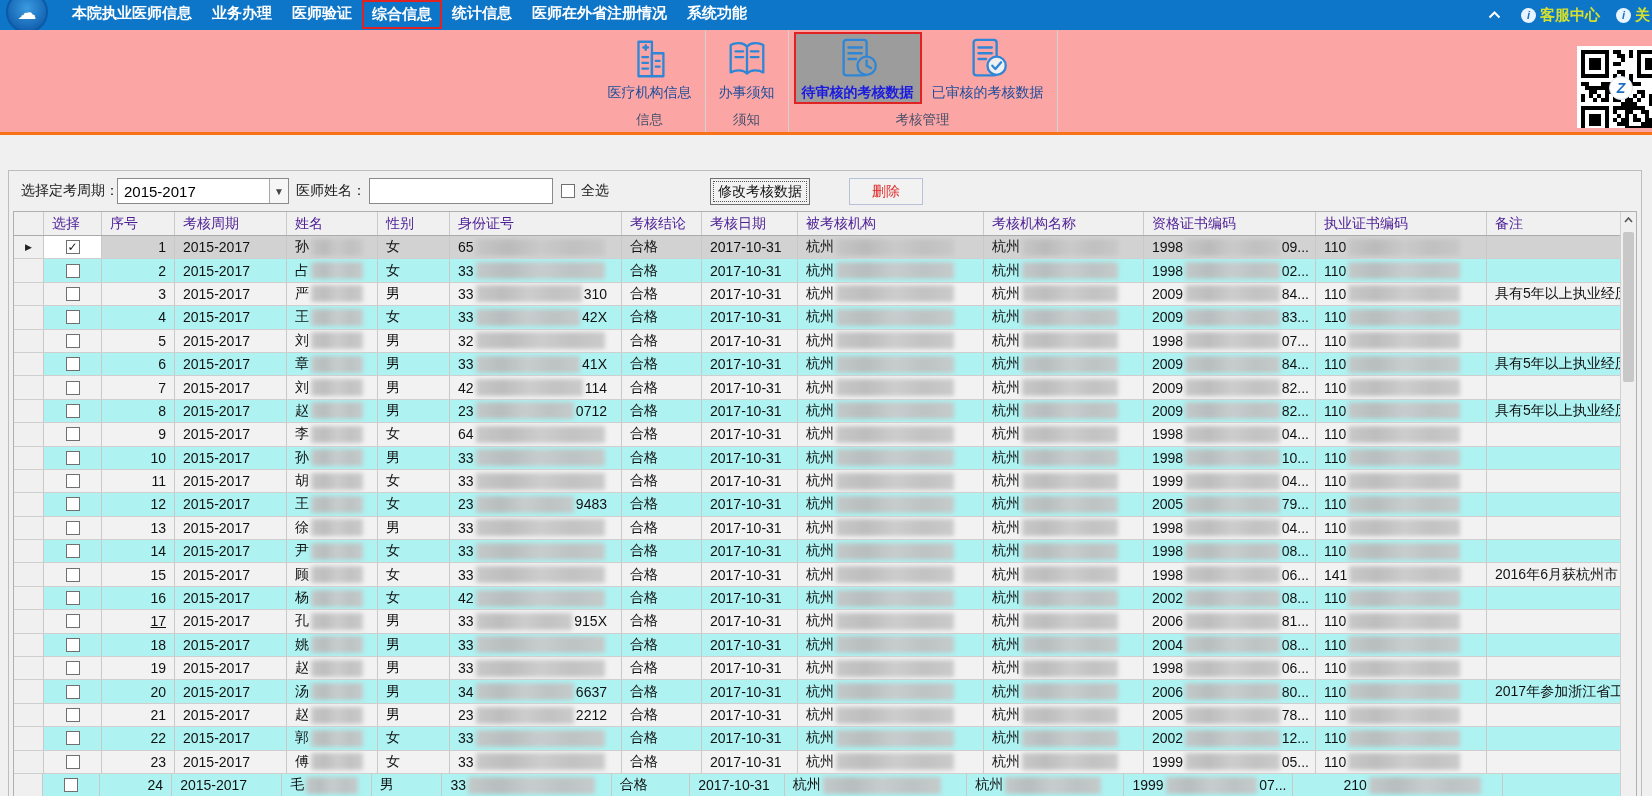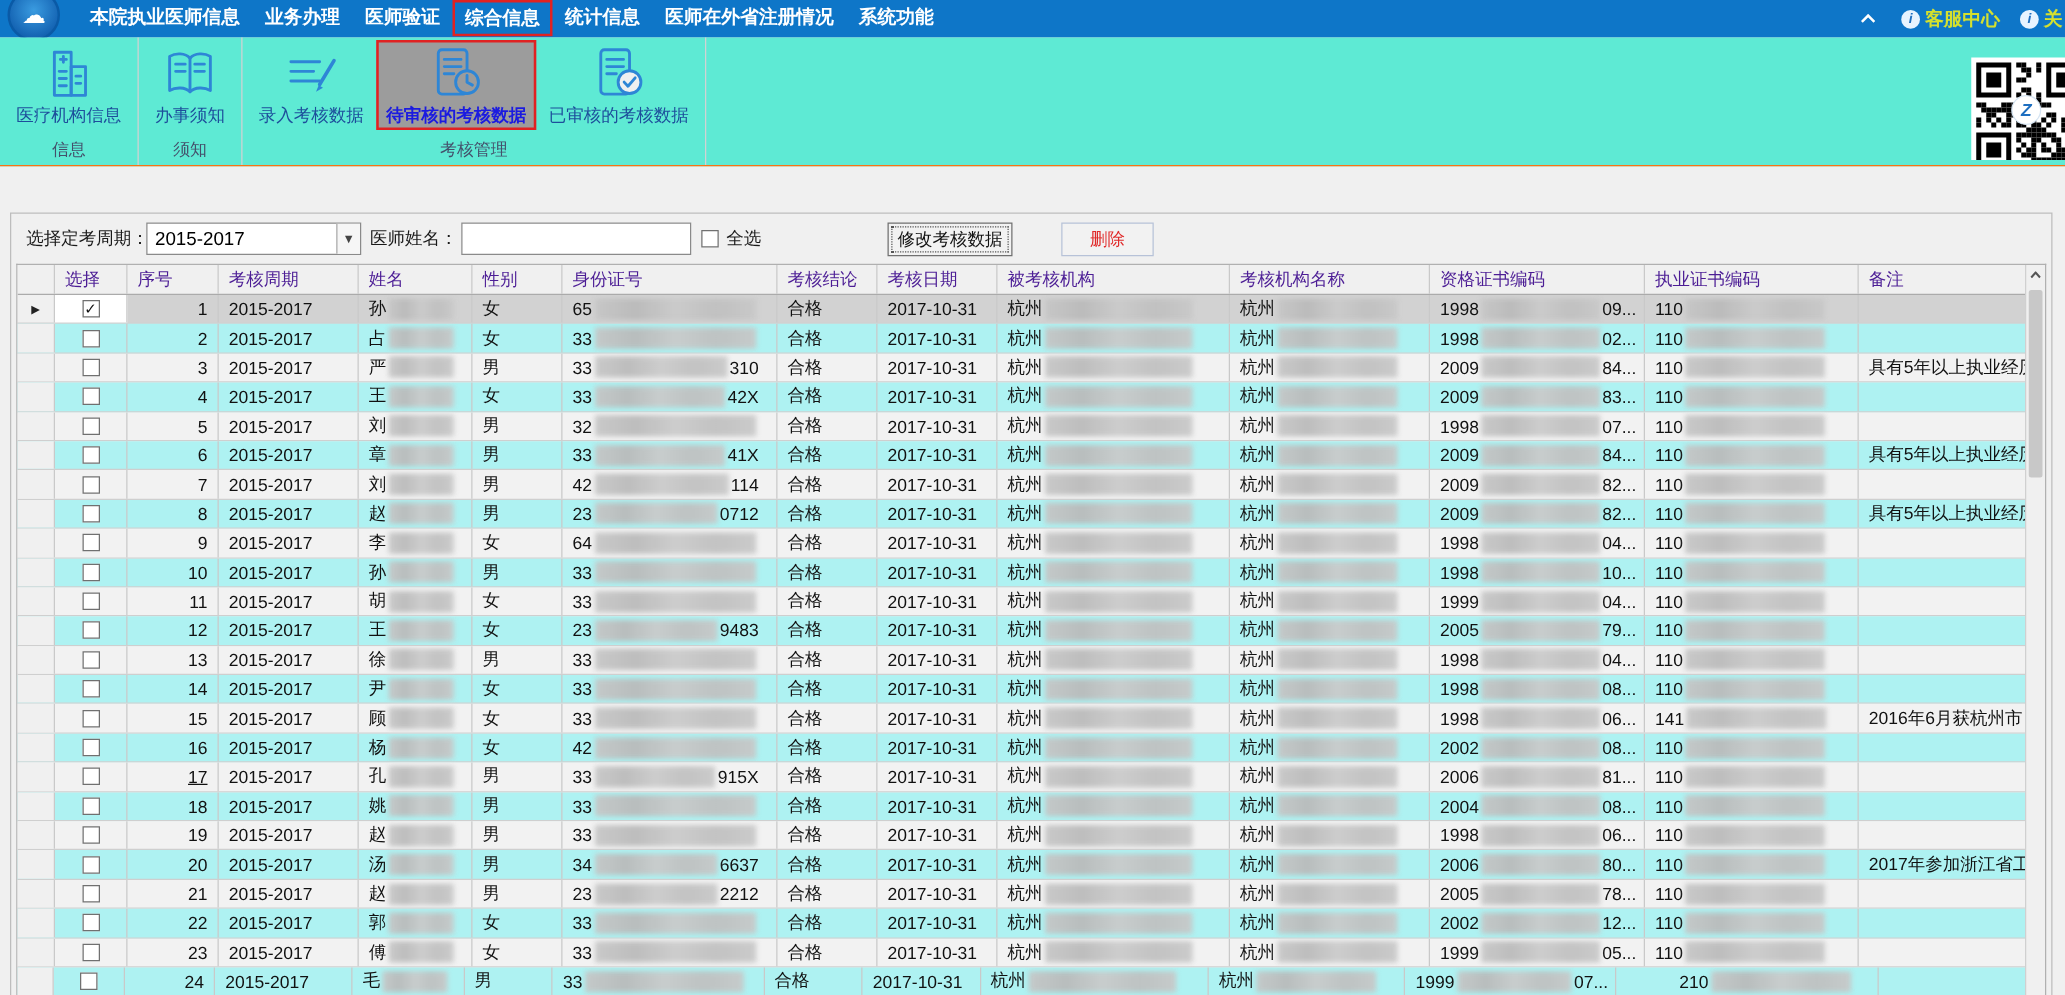--- a/index.html
+++ b/index.html
@@ -19,21 +19,21 @@
   .menu{display:flex;align-items:flex-start;margin-left:62px;gap:0;height:100%;}
   .menu-item{color:#fff;font-size:15px;font-weight:bold;padding:4px 10px;white-space:nowrap;cursor:default;}
   .menu-item.active{border:2px solid var(--accent-red);padding:3px 8px;}
   .topbar-right{position:absolute;right:0;top:0;height:30px;display:flex;align-items:center;gap:14px;padding-right:0;}
   .caret-icon{display:inline-flex;margin-right:6px;}
   .toplink{display:flex;align-items:center;gap:4px;color:var(--link-yellow);font-size:15px;font-weight:bold;white-space:nowrap;}
   .info-circ{display:inline-flex;width:15px;height:15px;border-radius:50%;background:#e8f4ff;color:#1e6fc0;
              font-size:11px;font-style:italic;align-items:center;justify-content:center;font-weight:bold;}
 
   
-  .ribbon{position:absolute;left:0;top:30px;width:100%;height:102px;background:#5eead4;border-bottom:1px solid #f97316;display:flex;align-items:stretch;}
+  .ribbon{position:absolute;left:0;top:30px;width:100%;height:102px;background:#fca5a5;border-bottom:3px solid #f97316;display:flex;align-items:stretch;justify-content:center;}
   .rgroup{display:flex;flex-direction:column;border-right:1px solid #d2d2d2;padding:0 4px;}
   .rbtns{flex:1;display:flex;align-items:flex-start;}
   .rbtn{display:flex;flex-direction:column;align-items:center;justify-content:flex-start;padding:4px 8px 2px 8px;margin:2px 1px;cursor:pointer;}
   .rbtn .ricon svg{display:block;}
   .rbtn .rlabel{font-size:14px;color:var(--label-blue);margin-top:2px;white-space:nowrap;}
   .rbtn.selected{background:#9c9c9c;border:2px solid var(--accent-red);padding:2px 6px 0 6px;}
   .rbtn.selected .rlabel{color:var(--sel-label);font-weight:bold;}
   .rglabel{height:22px;text-align:center;font-size:13.5px;color:#44506b;line-height:20px;white-space:nowrap;}
   .icon-bgfill{fill:#f0f0f0;}
   .rbtn.selected .icon-bgfill{fill:#9c9c9c;}
@@ -150,30 +150,20 @@
                   <path d="M12 16 h8 M12 22 h8 M28 16 h8 M28 22 h8"></path>
                 </svg>
               </span>
               <div class="rlabel">办事须知</div>
             </div>
           </div>
           <div class="rglabel">须知</div>
         </div>
         <div class="rgroup">
           <div class="rbtns">
-            <div class="rbtn">
-              <span class="ricon">
-                <svg width="46" height="46" viewBox="0 0 48 48" fill="none" stroke="#2e86d6" stroke-width="2.4" stroke-linecap="round" stroke-linejoin="round">
-                  <path d="M7 14 h24 M7 22 h19 M7 30 h24"></path>
-                  <path d="M31 33 L43 13" stroke-width="3"></path>
-                  <path d="M28 39 l2.2-5.5 3.6 2.2 Z" fill="#2e86d6" stroke="none"></path>
-                </svg>
-              </span>
-              <div class="rlabel">录入考核数据</div>
-            </div>
             <div class="rbtn selected">
               <span class="ricon">
                 <svg width="46" height="46" viewBox="0 0 48 48" fill="none" stroke="#2e86d6" stroke-width="2.4" stroke-linecap="round" stroke-linejoin="round">
                   <rect x="9" y="4" width="24" height="37" rx="3"></rect>
                   <path d="M14 12 h14 M14 18 h14 M14 24 h8"></path>
                   <circle cx="33" cy="31" r="9.5" class="icon-bgfill"></circle>
                   <path d="M33 25.5 V31 l4.5 2.5"></path>
                 </svg>
               </span>
               <div class="rlabel">待审核的考核数据</div>

